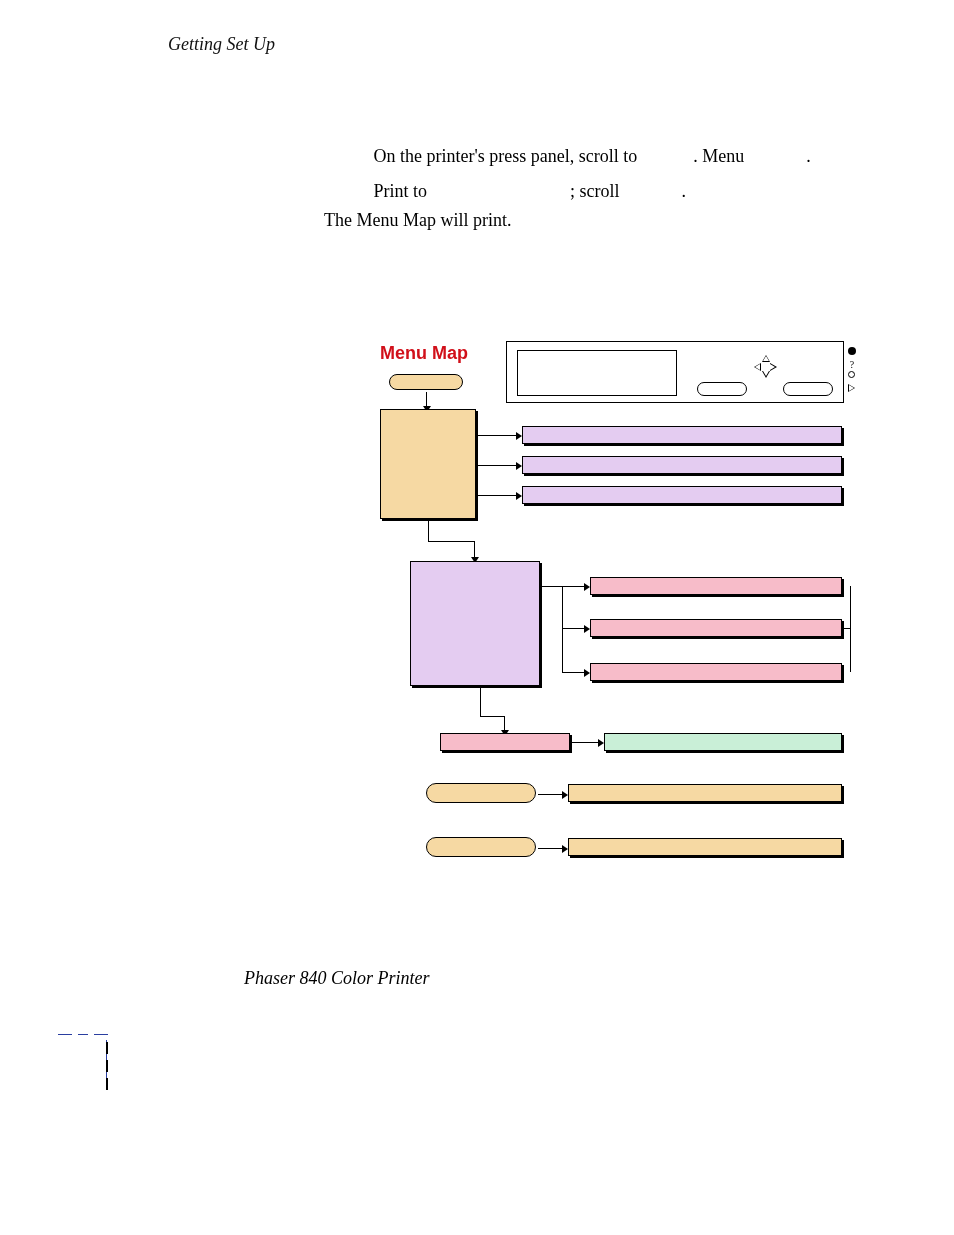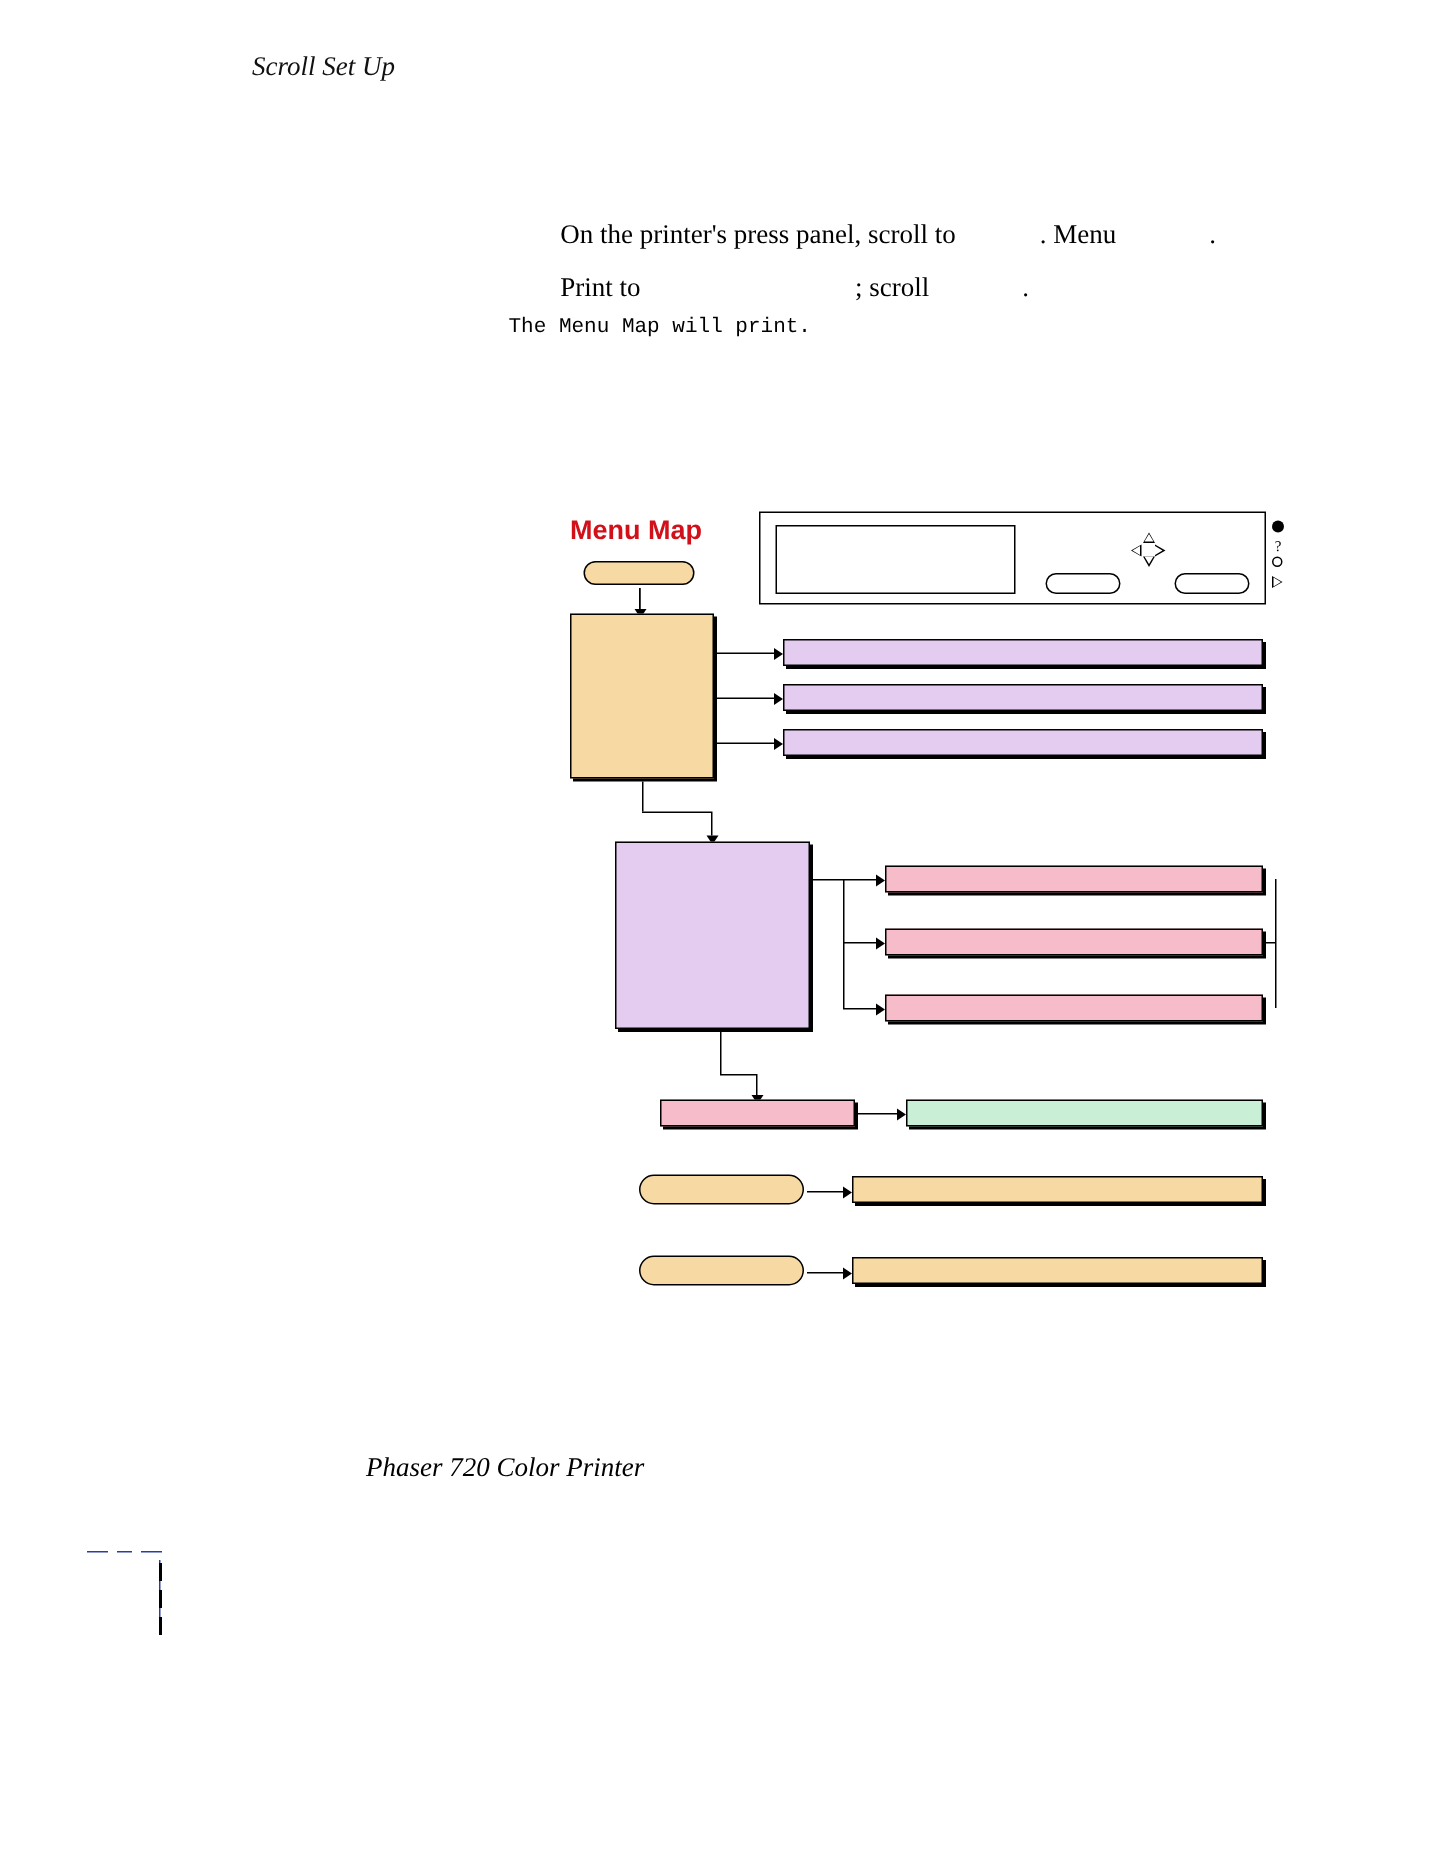--- a/index.html
+++ b/index.html
@@ -45,24 +45,23 @@
     font-family: Arial, Helvetica, sans-serif;
     font-weight: bold;
     color: #fff;
     display: inline-block;
     width: 30px;
   }
   .ol .row { margin-bottom: 6px; }
   .bold-inline { font-family: Arial, Helvetica, sans-serif; font-weight: bold; color: #fff; }
   .after-ol {
     position: absolute;
-    left: 339px;
+    left: 324px;
     top: 210px;
-    font-size: 14px;
-    font-family: Liberation Mono, monospace;
+    font-size: 18px;
   }
 
   
   .diagram {
     position: absolute;
     left: 380px;
     top: 343px;
     width: 465px;
     height: 560px;
   }
@@ -229,21 +228,21 @@
   .cutmarks .v { position:absolute; left:48px; top:6px; width:0; height:46px; border-left:1px solid #2a3ea0; }
   .cutmarks .v2 { position:absolute; left:48px; top:8px; width:0; height:12px; border-left:2px solid #000; }
   .cutmarks .v3 { position:absolute; left:48px; top:26px; width:0; height:12px; border-left:2px solid #000; }
   .cutmarks .v4 { position:absolute; left:48px; top:44px; width:0; height:12px; border-left:2px solid #000; }
 </style>
 </head>
 <body>
 
 <div class="page">
 
-  <div class="running-head">Scroll Set Up</div>
+  <div class="running-head">Getting Set Up</div>
 
   <div class="section-title">Menu Map</div>
 
   <div class="ol">
     <div class="row">
       <span class="num">1.</span>
       <span>On the printer's press panel, scroll to </span>
       <span class="bold-inline">Menu</span>
       <span>. Menu </span>
       <span class="bold-inline">Select</span>
@@ -331,21 +330,21 @@
     <div class="pill pillO1"></div>
     <div class="line arrow-right" style="left:158px; top:451px; width:24px; height:1px;"></div>
     <div class="bar colA shadow barA1"></div>
 
     <div class="pill pillO2"></div>
     <div class="line arrow-right" style="left:158px; top:505px; width:24px; height:1px;"></div>
     <div class="bar colA shadow barA2"></div>
   </div>
 
   <div class="footer-pagenum">22</div>
-  <div class="footer-title">Phaser 720 Color Printer</div>
+  <div class="footer-title">Phaser 840 Color Printer</div>
 
   <div class="cutmarks">
     <div class="dash1"></div>
       <div class="dash2"></div>
       <div class="dash3"></div>
     <div class="v"></div>
     <div class="v2"></div>
       <div class="v3"></div>
       <div class="v4"></div>
   </div>

